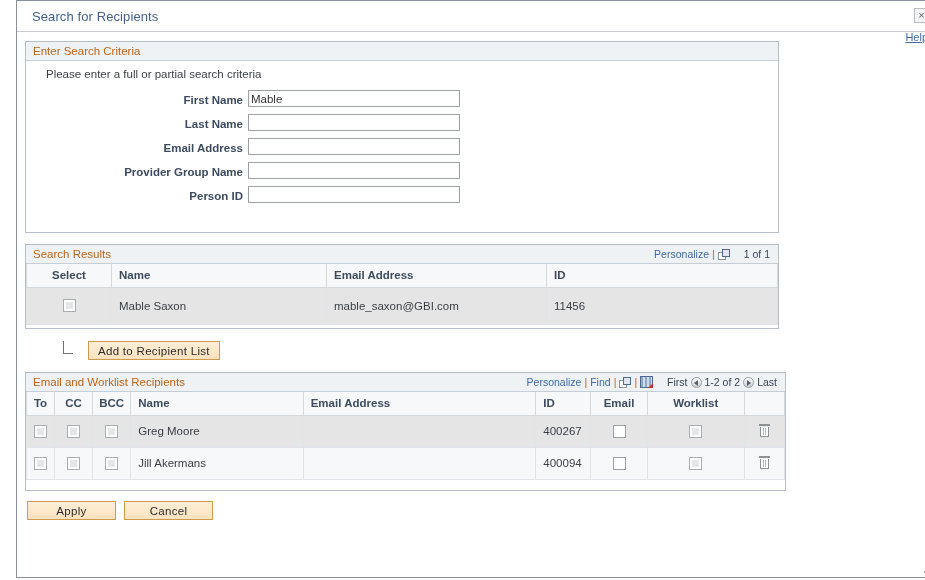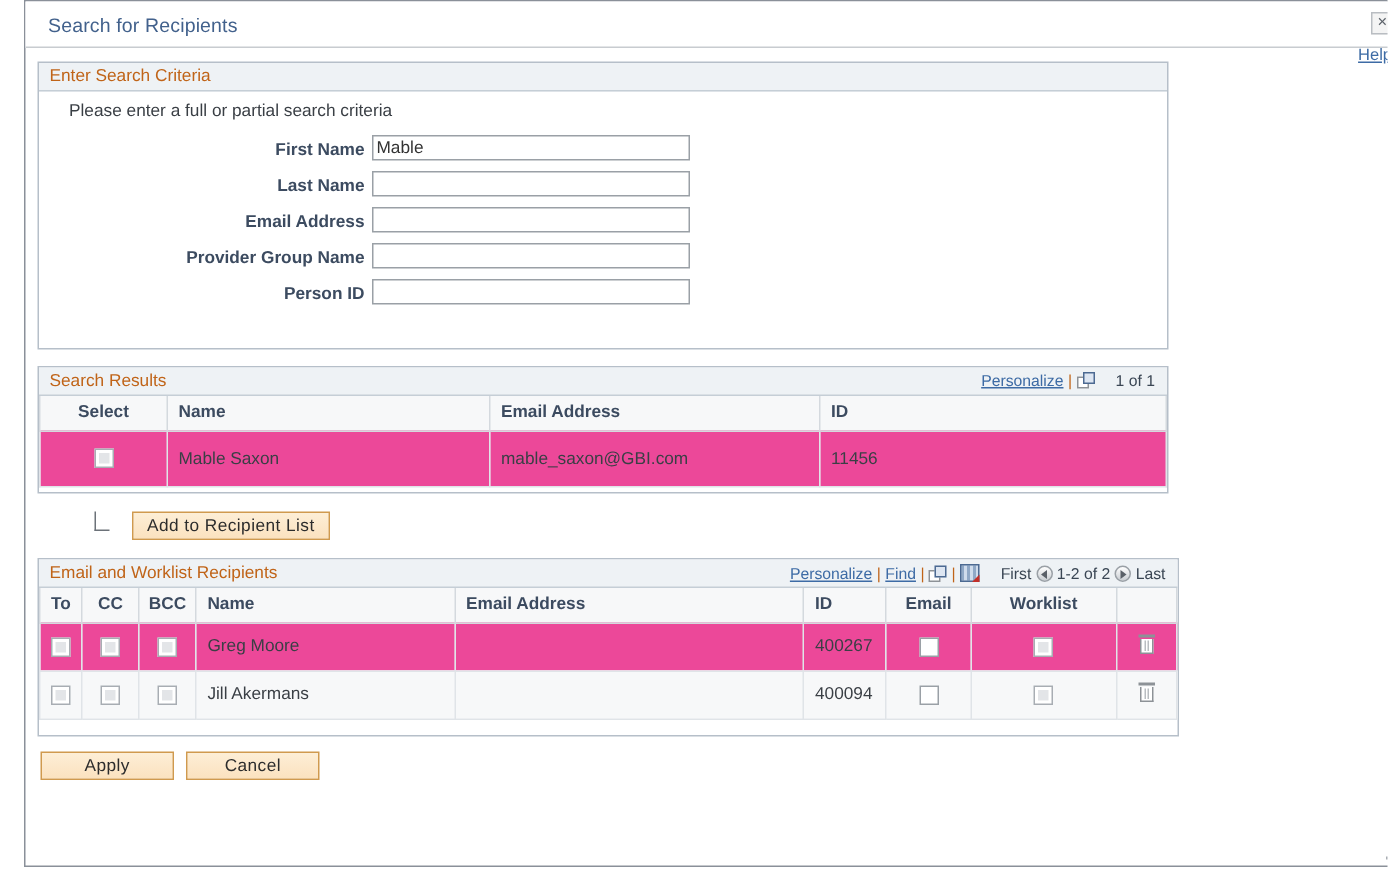--- a/index.html
+++ b/index.html
@@ -92,21 +92,20 @@
   .panel-head-tools {
     position: absolute;
     right: 8px;
     top: 3px;
     font-size: 10.5px;
     color: #3d6ba5;
     white-space: nowrap;
   }
   .panel-head-tools .lnk {
     color: #3d6ba5;
-    text-decoration: underline;
     cursor: pointer;
   }
   .panel-head-tools .sep {
     color: #c06418;
     margin: 0 3px;
     text-decoration: none;
   }
   .panel-head-tools .count {
     color: #3a4654;
     margin-left: 14px;
@@ -186,21 +185,21 @@
     height: 23px;
     padding: 0 7px;
     box-sizing: border-box;
   }
   .grid td {
     border: 1px solid #e0e4e8;
     height: 37px;
     padding: 0 7px;
     color: #3a3f45;
     box-sizing: border-box;
-    background: #ec4899;
+    background: #e5e5e5;
   }
   .grid tr.alt td { background: #f7f8f9; }
   .grid td.ctr, .grid th.ctr { text-align: center; padding: 0; }
 
   
   .cb {
     display: inline-block;
     width: 13px;
     height: 13px;
     border: 1px solid #9aa0a6;

